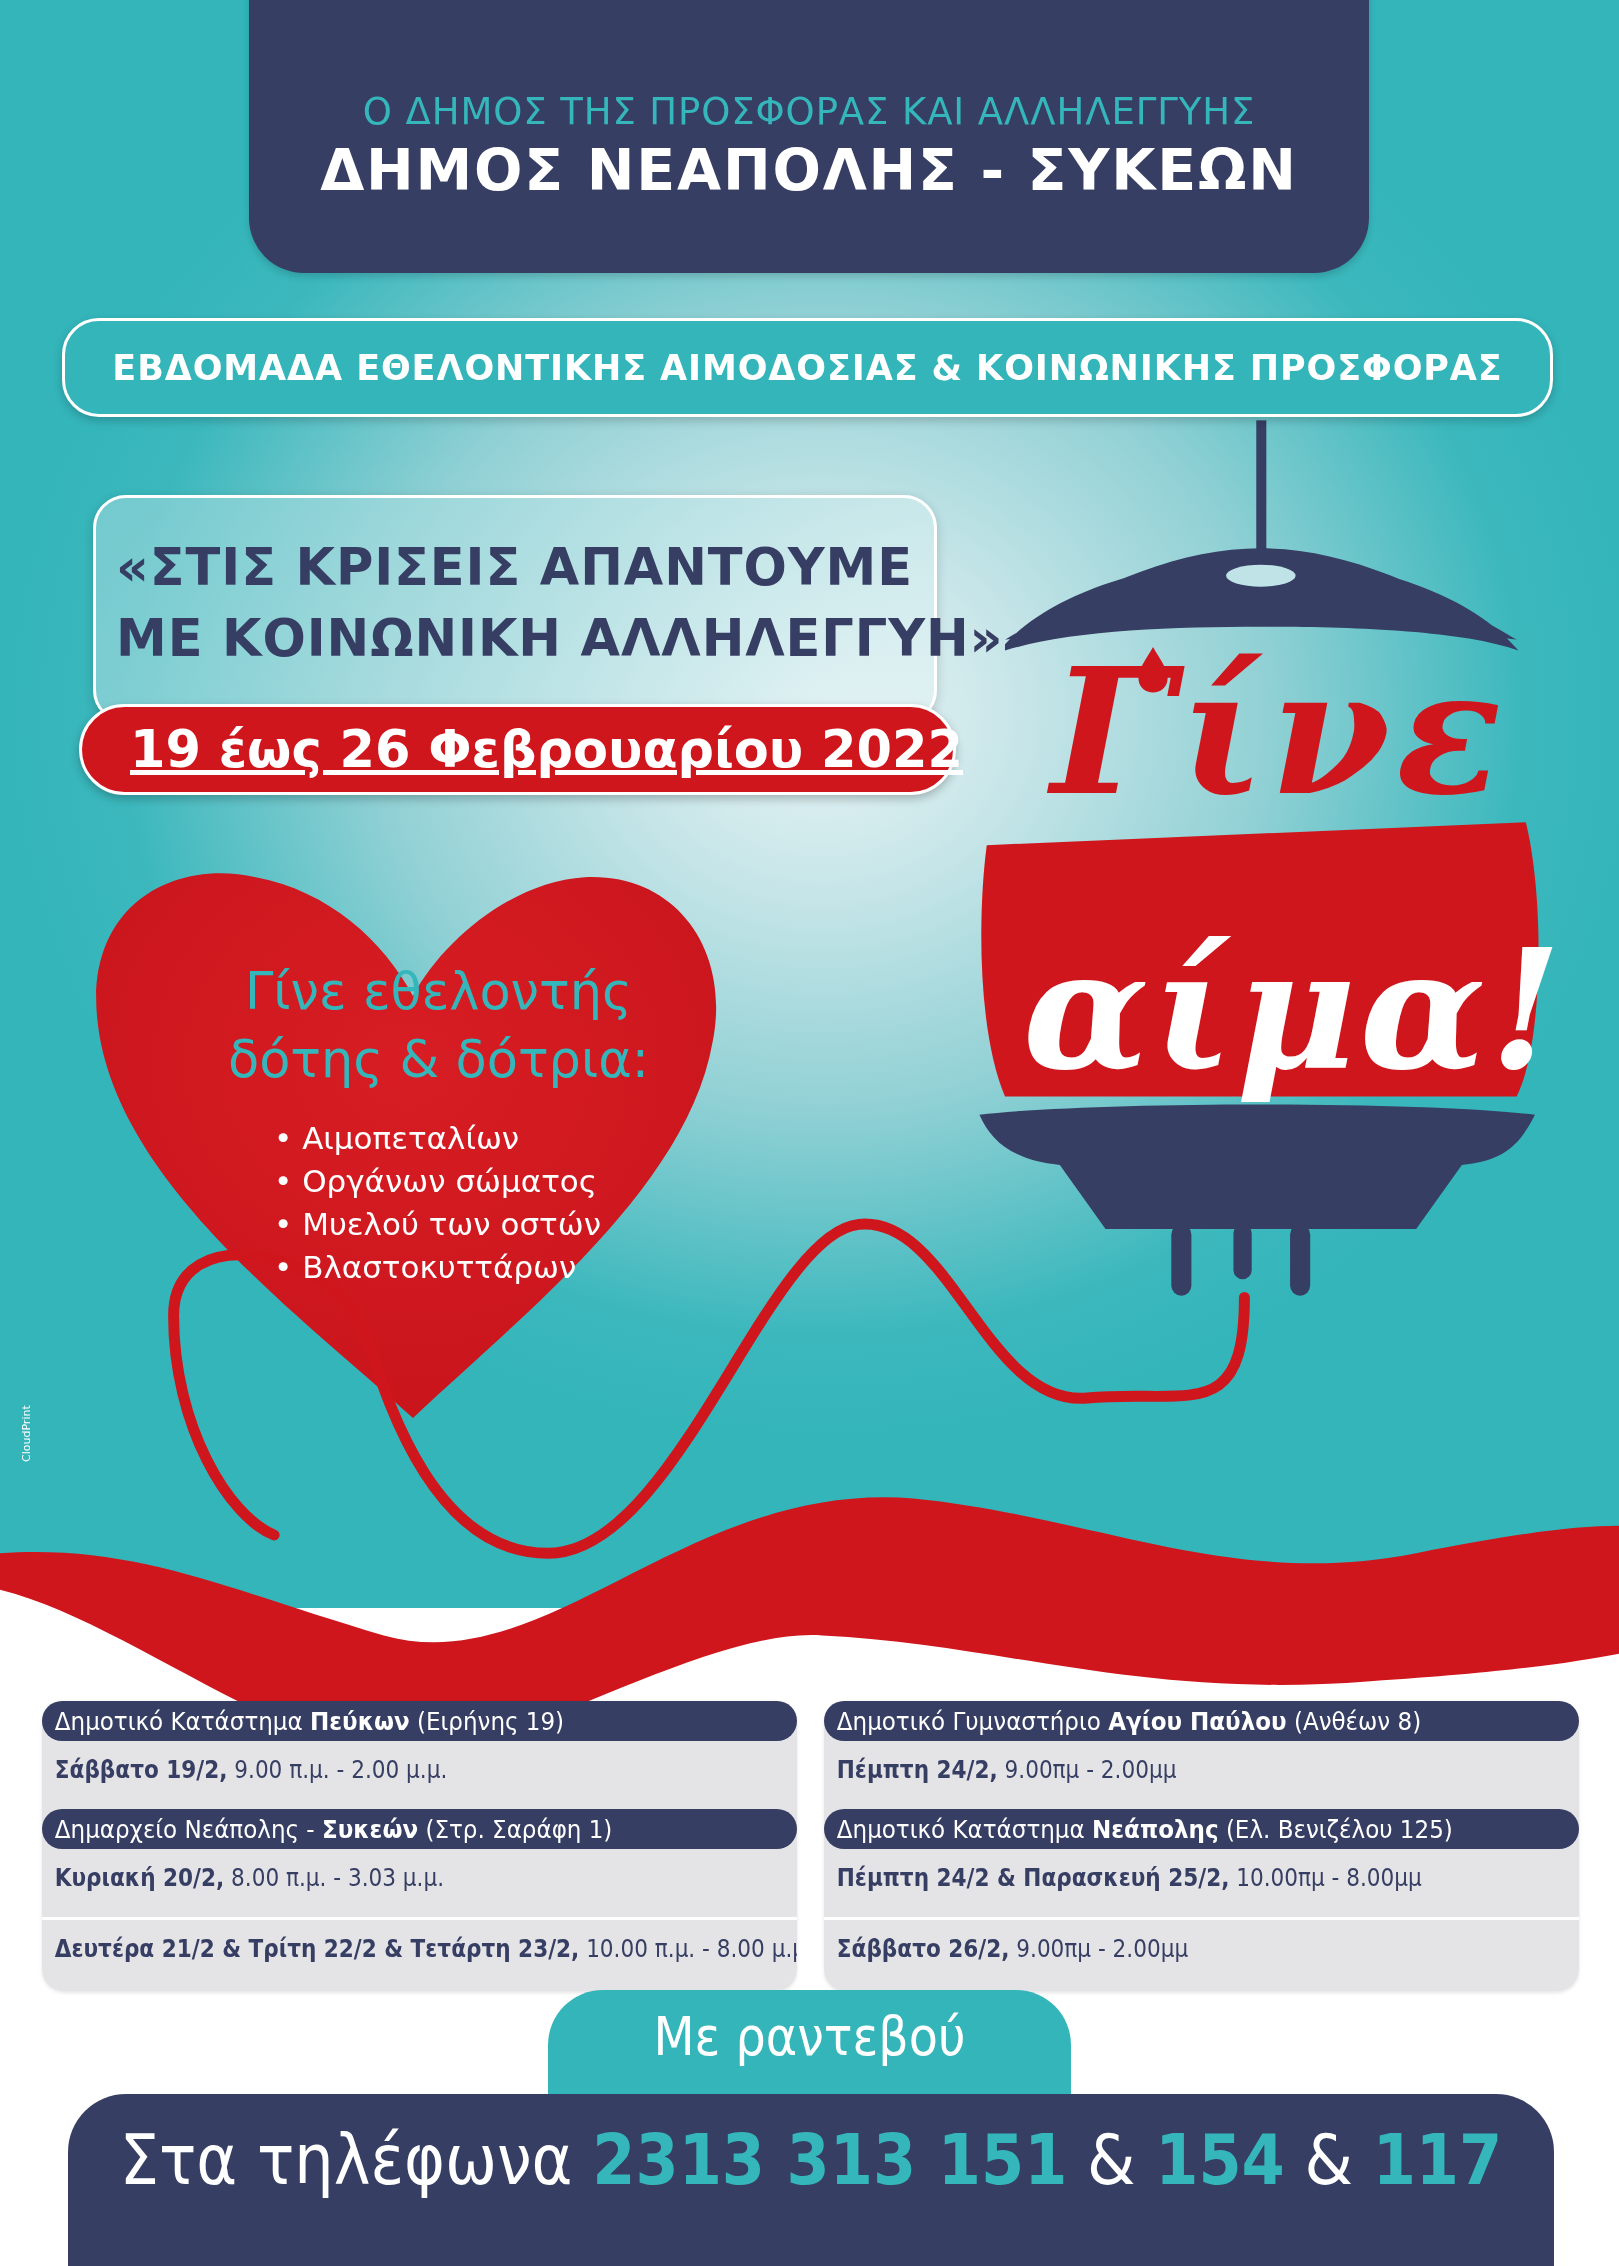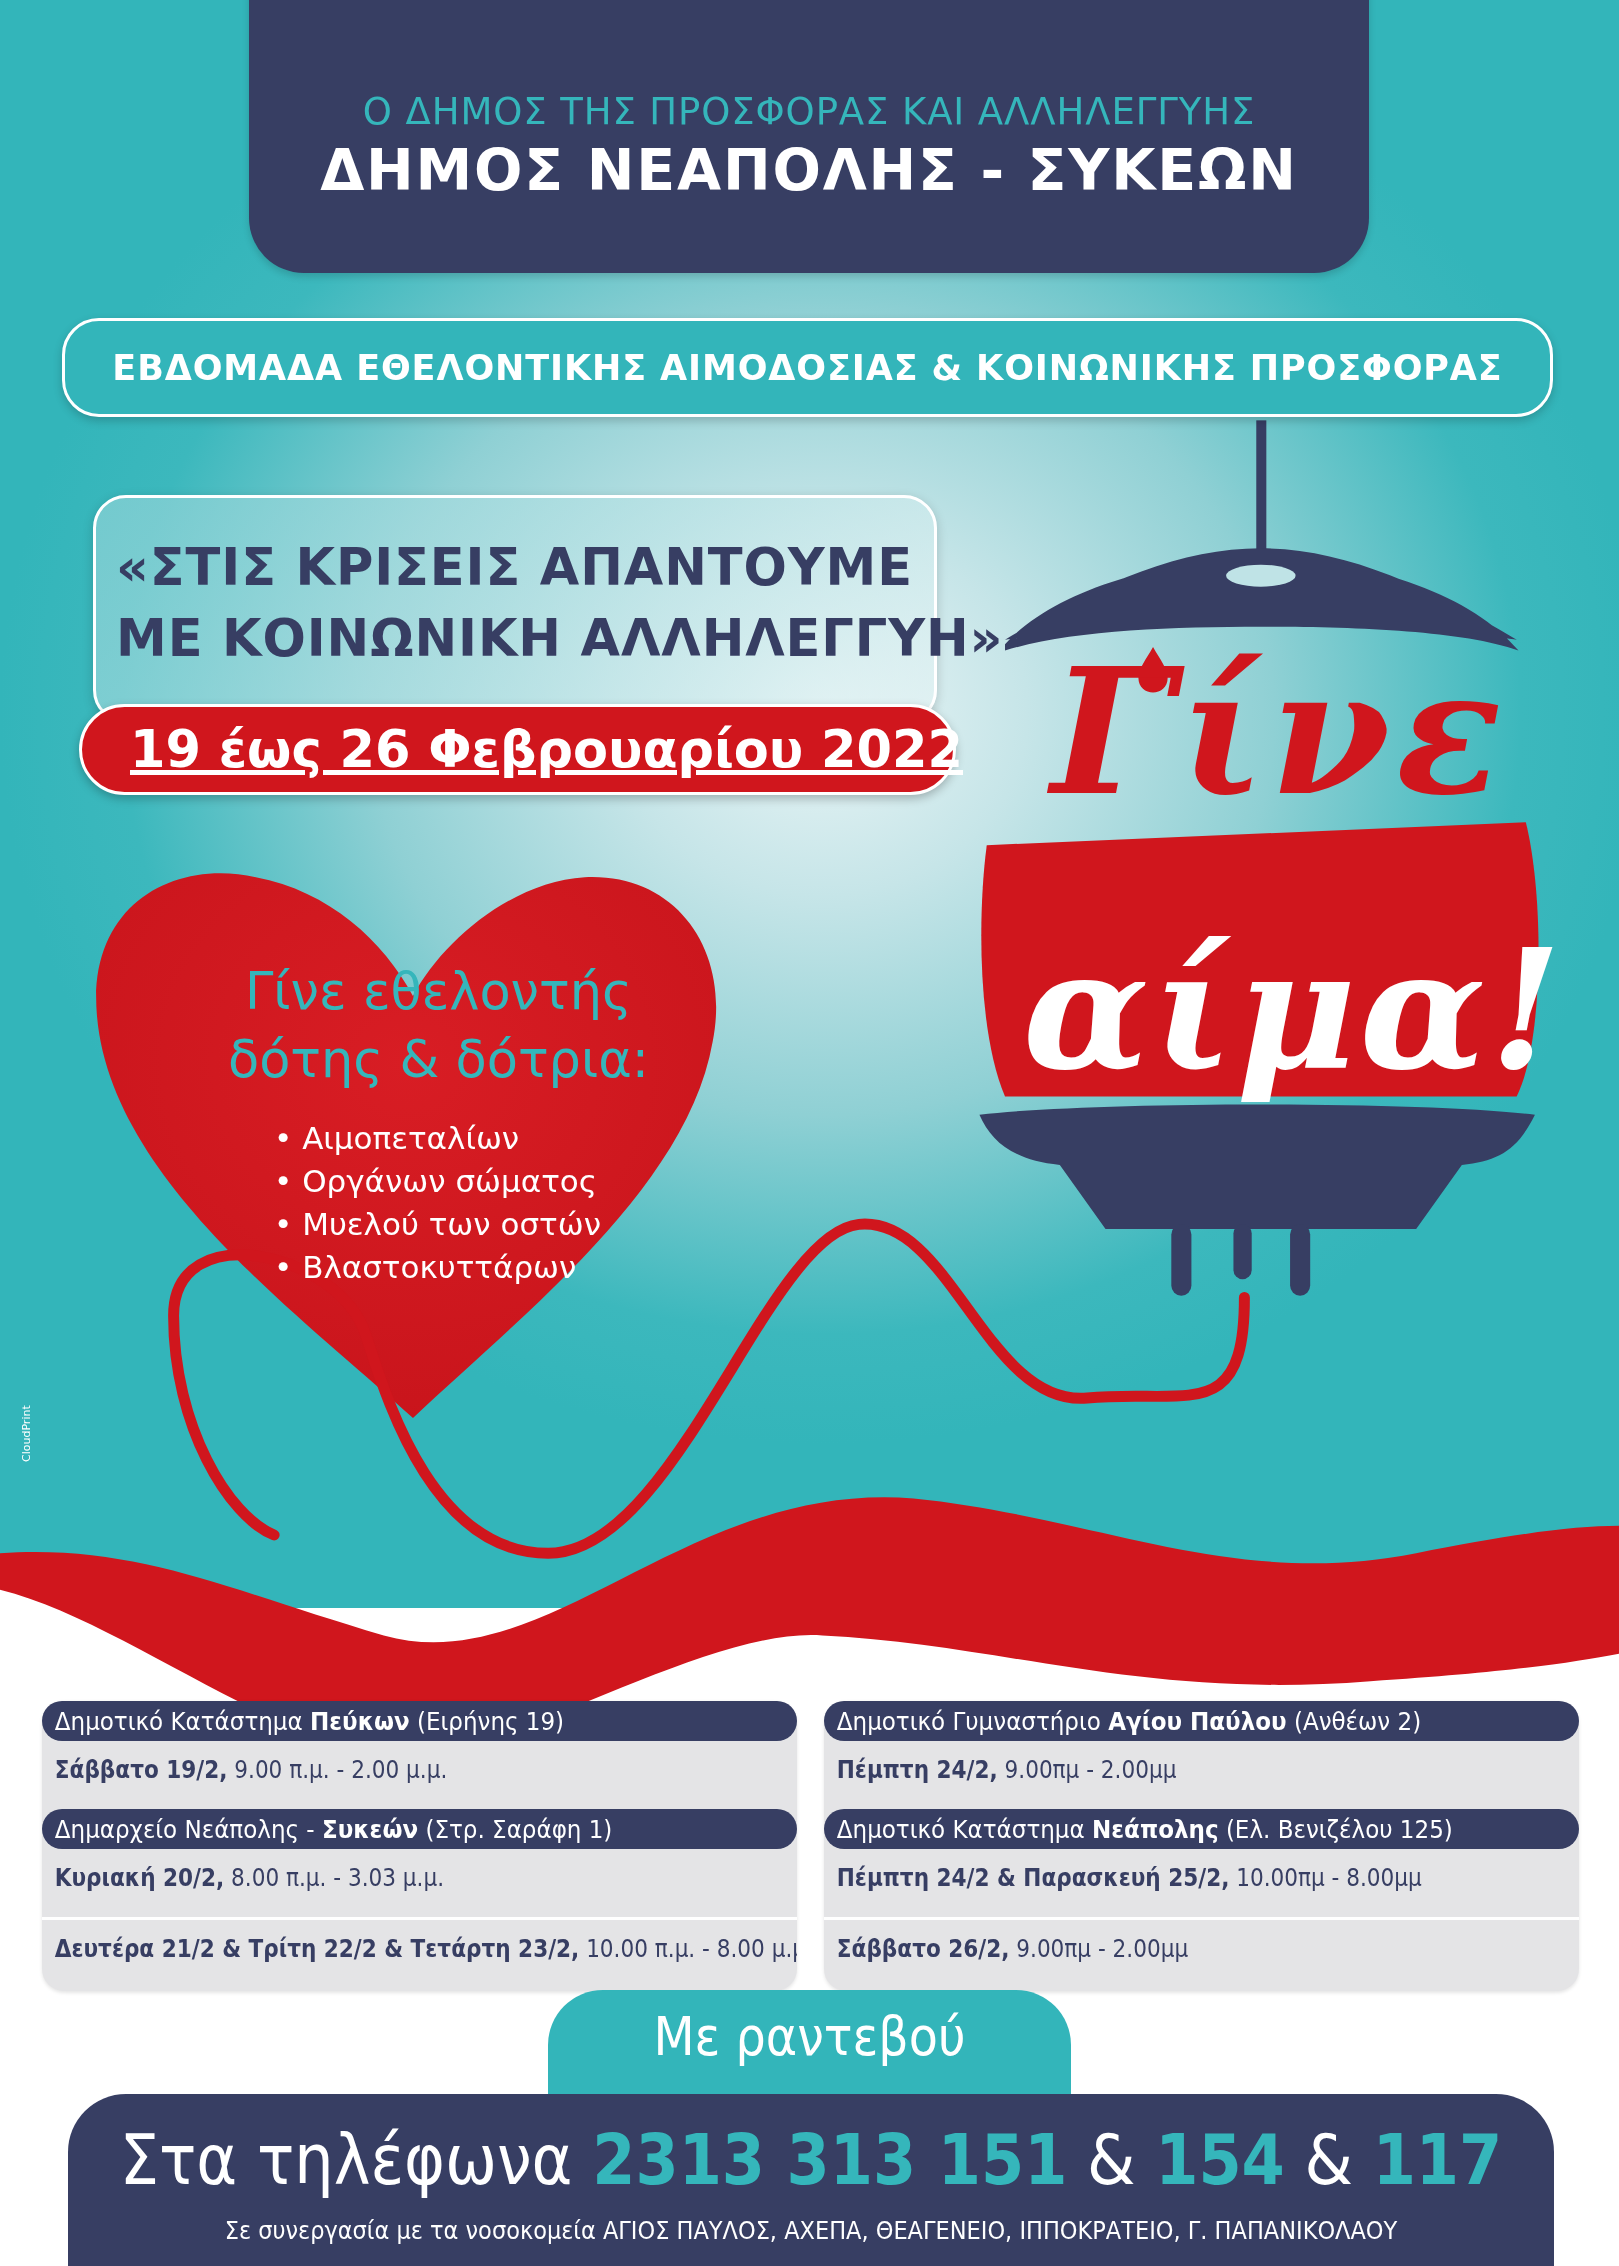--- a/index.html
+++ b/index.html
@@ -193,29 +193,28 @@
       <div class="venue-head"><span>Δημοτικό Κατάστημα </span><b>Πεύκων</b><span> (Ειρήνης 19)</span></div>
       <div class="venue-slot"><b>Σάββατο 19/2,</b><span> 9.00 π.μ. - 2.00 μ.μ.</span></div>
       <div class="venue-head"><span>Δημαρχείο Νεάπολης - </span><b>Συκεών</b><span> (Στρ. Σαράφη 1)</span></div>
       <div class="venue-slot"><b>Κυριακή 20/2,</b><span> 8.00 π.μ. - 3.03 μ.μ.</span></div>
       <div class="venue-slot sep"><b>Δευτέρα 21/2 &amp; Τρίτη 22/2 &amp; Τετάρτη 23/2,</b><span> 10.00 π.μ. - 8.00 μ.μ.</span></div>
     </div>
   </div>
 
   <div class="venue-col right">
     <div class="venue-card">
-      <div class="venue-head"><span>Δημοτικό Γυμναστήριο </span><b>Αγίου Παύλου</b><span> (Ανθέων 2)</span></div>
+      <div class="venue-head"><span>Δημοτικό Γυμναστήριο </span><b>Αγίου Παύλου</b><span> (Ανθέων 8)</span></div>
       <div class="venue-slot"><b>Πέμπτη 24/2,</b><span> 9.00πμ - 2.00μμ</span></div>
       <div class="venue-head"><span>Δημοτικό Κατάστημα </span><b>Νεάπολης</b><span> (Ελ. Βενιζέλου 125)</span></div>
       <div class="venue-slot"><b>Πέμπτη 24/2 &amp; Παρασκευή 25/2,</b><span> 10.00πμ - 8.00μμ</span></div>
       <div class="venue-slot sep"><b>Σάββατο 26/2,</b><span> 9.00πμ - 2.00μμ</span></div>
     </div>
   </div>
 
   <div class="appt-tab">
     <div class="appt-text">Με ραντεβού</div>
   </div>
   <div class="phone-box">
     <div class="phone-line"><span>Στα τηλέφωνα </span><span class="num">2313 313 151</span><span> &amp; </span><span class="num">154</span><span> &amp; </span><span class="num">117</span></div>
-    <div class="partner-line">Σε συνεργασία με τα νοσοκομεία ΑΓΙΟΣ ΠΑΥΛΟΣ, ΑΧΕΠΑ, ΘΕΑΓΕΝΕΙΟ, ΙΠΠΟΚΡΑΤΕΙΟ, Γ. ΠΑΠΑΝΙΚΟΛΑΟΥ</div>
   </div>
 </div>
 
 
 </body></html>

